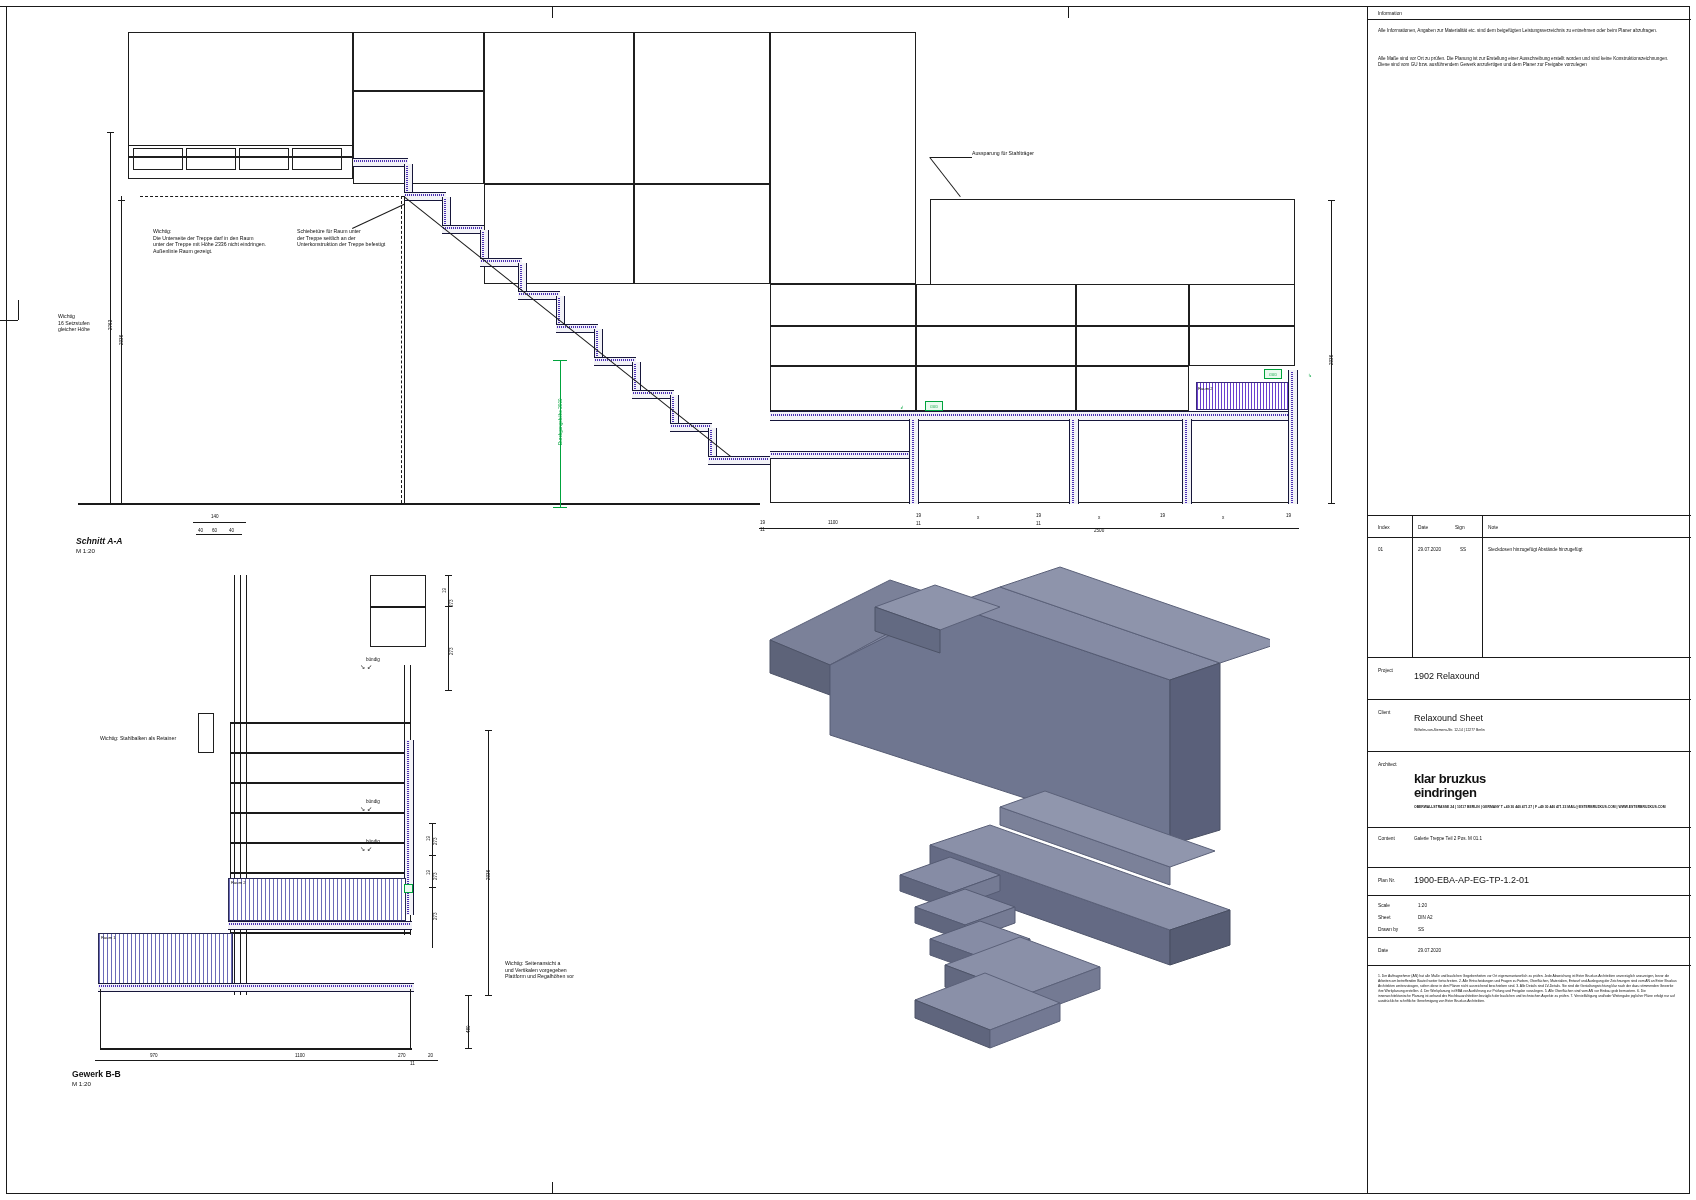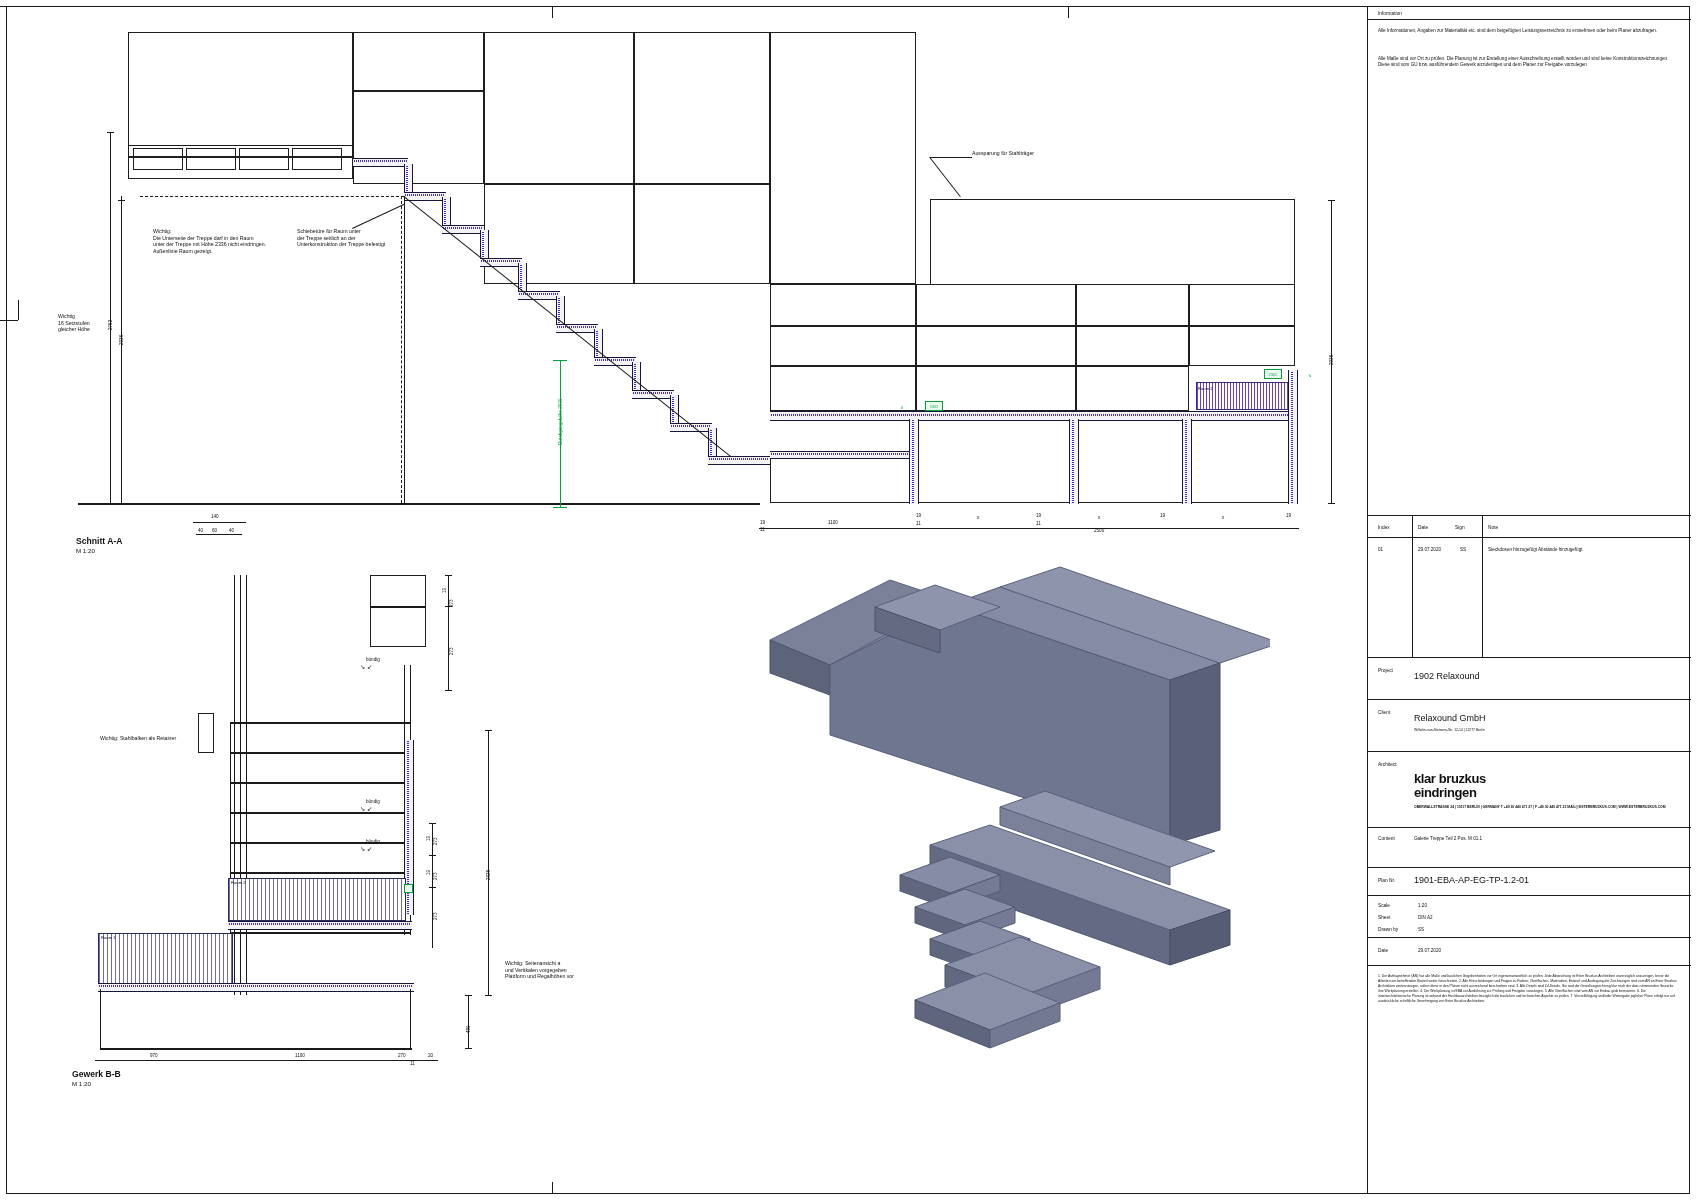--- a/index.html
+++ b/index.html
@@ -256,21 +256,21 @@
     <div class="txt t45" style="left:916px;top:513px;">19</div>
     <div class="txt t45" style="left:916px;top:521px;">11</div>
     <div class="txt t45" style="left:977px;top:515px;">x</div>
     <div class="txt t45" style="left:1036px;top:513px;">19</div>
     <div class="txt t45" style="left:1036px;top:521px;">11</div>
     <div class="txt t45" style="left:1098px;top:515px;">x</div>
     <div class="txt t45" style="left:1160px;top:513px;">19</div>
     <div class="txt t45" style="left:1222px;top:515px;">x</div>
     <div class="txt t45" style="left:1286px;top:513px;">19</div>
 
-    <div class="txt t8 b" style="left:76px;top:536px;">Schnitt A-A</div>
+    <div class="txt t8 b" style="left:76px;top:536px;font-style:italic;">Schnitt A-A</div>
     <div class="txt t6" style="left:76px;top:547px;">M 1:20</div>
   </div>
 
   <div class="abs" style="left:0;top:545px;width:700px;height:555px;">
 
     <div class="wall" style="left:370px;top:30px;width:56px;height:72px;"></div>
     <div class="ln hl" style="left:370px;top:61px;width:56px;height:2px;"></div>
 
     <div class="ln vl" style="left:234px;top:30px;height:420px;"></div>
     <div class="ln vl" style="left:240px;top:30px;height:420px;"></div>
@@ -441,41 +441,41 @@
   <div class="tbsmall" style="left:92px;top:541px;">SS</div>
   <div class="tbsmall" style="left:120px;top:541px;width:190px;">Steckdosen hinzugefügt
 Abstände hinzugefügt</div>
 
   <div class="tbrow" style="top:652px;height:42px;"></div>
   <div class="tblabel" style="left:10px;top:662px;">Project</div>
   <div class="tbval" style="left:46px;top:665px;">1902 Relaxound</div>
 
   <div class="tbrow" style="top:694px;height:52px;"></div>
   <div class="tblabel" style="left:10px;top:704px;">Client</div>
-  <div class="tbval" style="left:46px;top:707px;">Relaxound GmbH</div>
+  <div class="tbval" style="left:46px;top:707px;">Relaxound Sheet</div>
   <div class="tbmicro" style="left:46px;top:722px;">Wilhelm-von-Siemens-Str. 12-14 | 12277 Berlin</div>
 
   <div class="tbrow" style="top:746px;height:76px;"></div>
   <div class="tblabel" style="left:10px;top:756px;">Architect</div>
   <div id="logo" style="left:46px;top:766px;">
     <div>klar bruzkus</div>
     <div>eindringen</div>
   </div>
   <div class="tbmicro b" style="left:46px;top:799px;">OBERWALLSTRASSE 24 | 10117 BERLIN | GERMANY
 T +49 30 440 471 27 | F +49 30 440 471 23
 MAIL@ESTERBRUZKUS.COM | WWW.ESTERBRUZKUS.COM</div>
 
   <div class="tbrow" style="top:822px;height:40px;"></div>
   <div class="tblabel" style="left:10px;top:830px;">Content</div>
   <div class="tbsmall" style="left:46px;top:830px;">Galerie Treppe Teil 2
 Pos. M 01.1</div>
 
   <div class="tbrow" style="top:862px;height:28px;"></div>
   <div class="tblabel" style="left:10px;top:872px;">Plan Nr.</div>
-  <div class="tbval" style="left:46px;top:869px;">1901-EBA-AP-EG-TP-1.2-01</div>
+  <div class="tbval" style="left:46px;top:869px;">1900-EBA-AP-EG-TP-1.2-01</div>
 
   <div class="tbrow" style="top:890px;height:42px;"></div>
   <div class="tblabel" style="left:10px;top:897px;">Scale</div>
   <div class="tbsmall" style="left:50px;top:897px;">1:20</div>
   <div class="tblabel" style="left:10px;top:909px;">Sheet</div>
   <div class="tbsmall" style="left:50px;top:909px;">DIN A2</div>
   <div class="tblabel" style="left:10px;top:921px;">Drawn by</div>
   <div class="tbsmall" style="left:50px;top:921px;">SS</div>
 
   <div class="tbrow" style="top:932px;height:28px;"></div>

